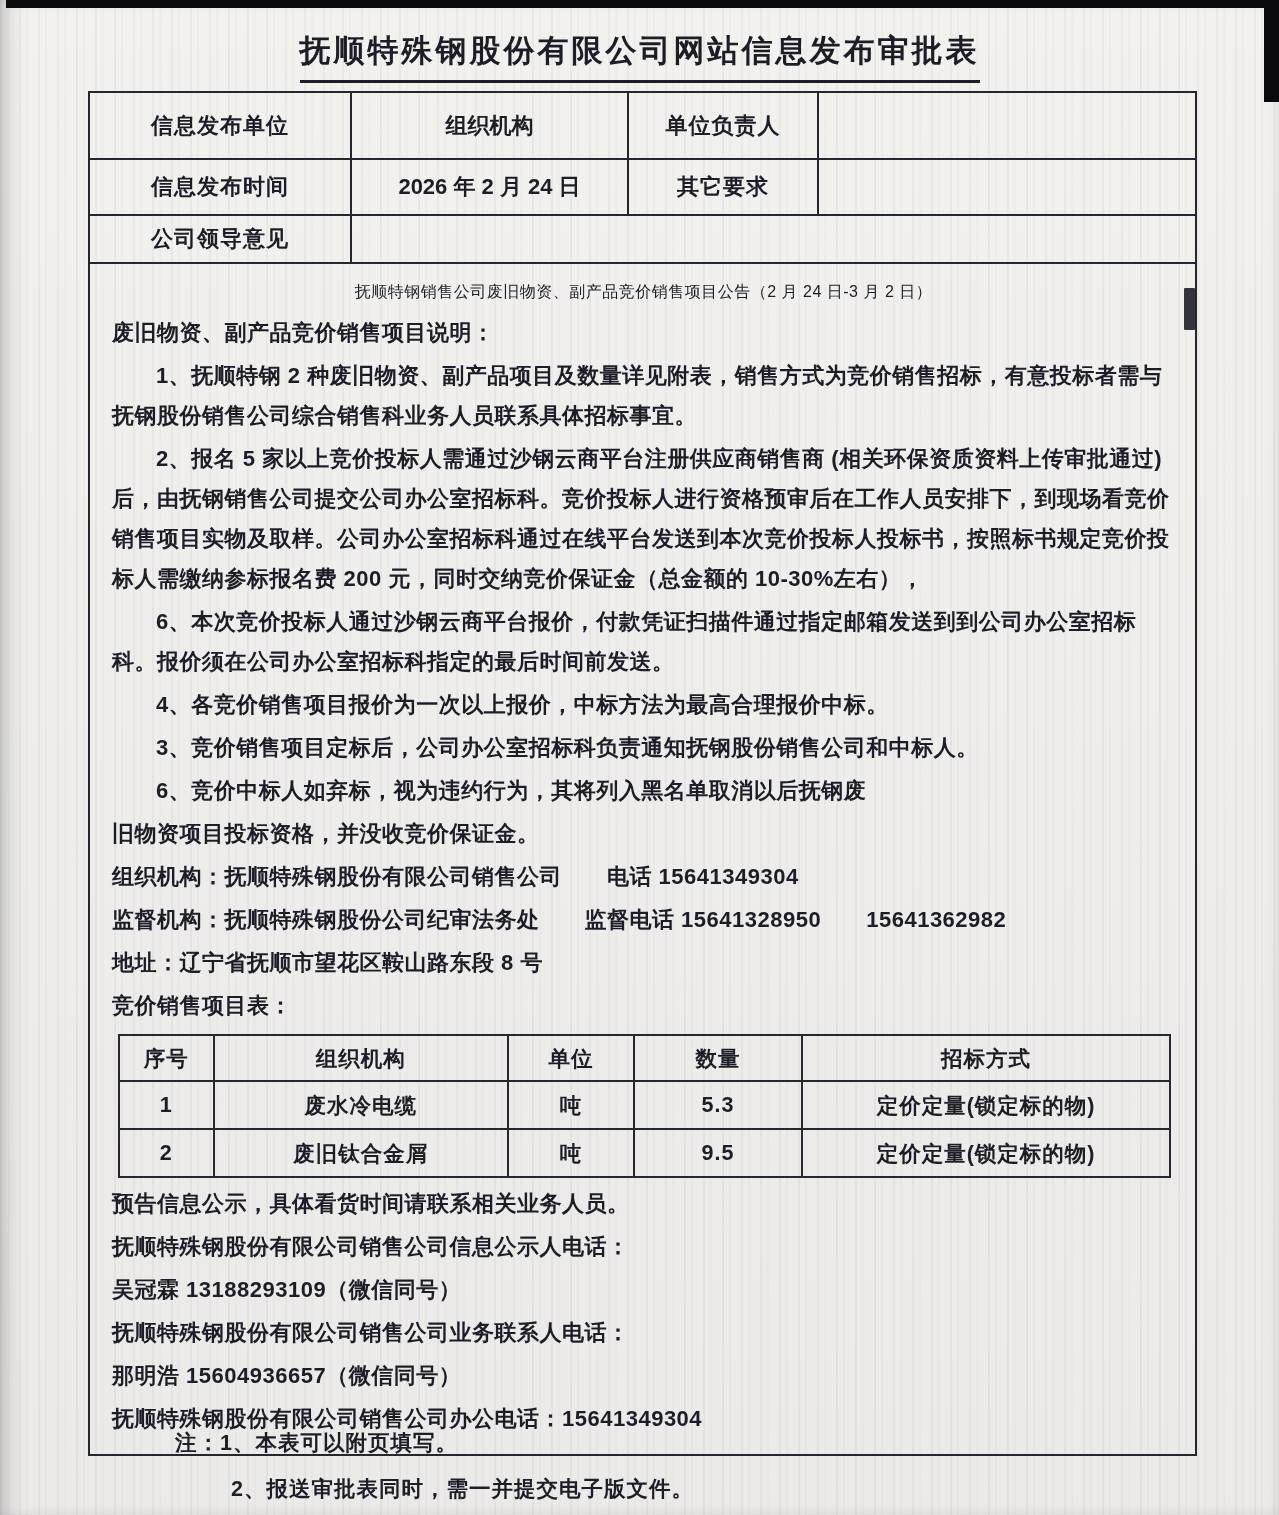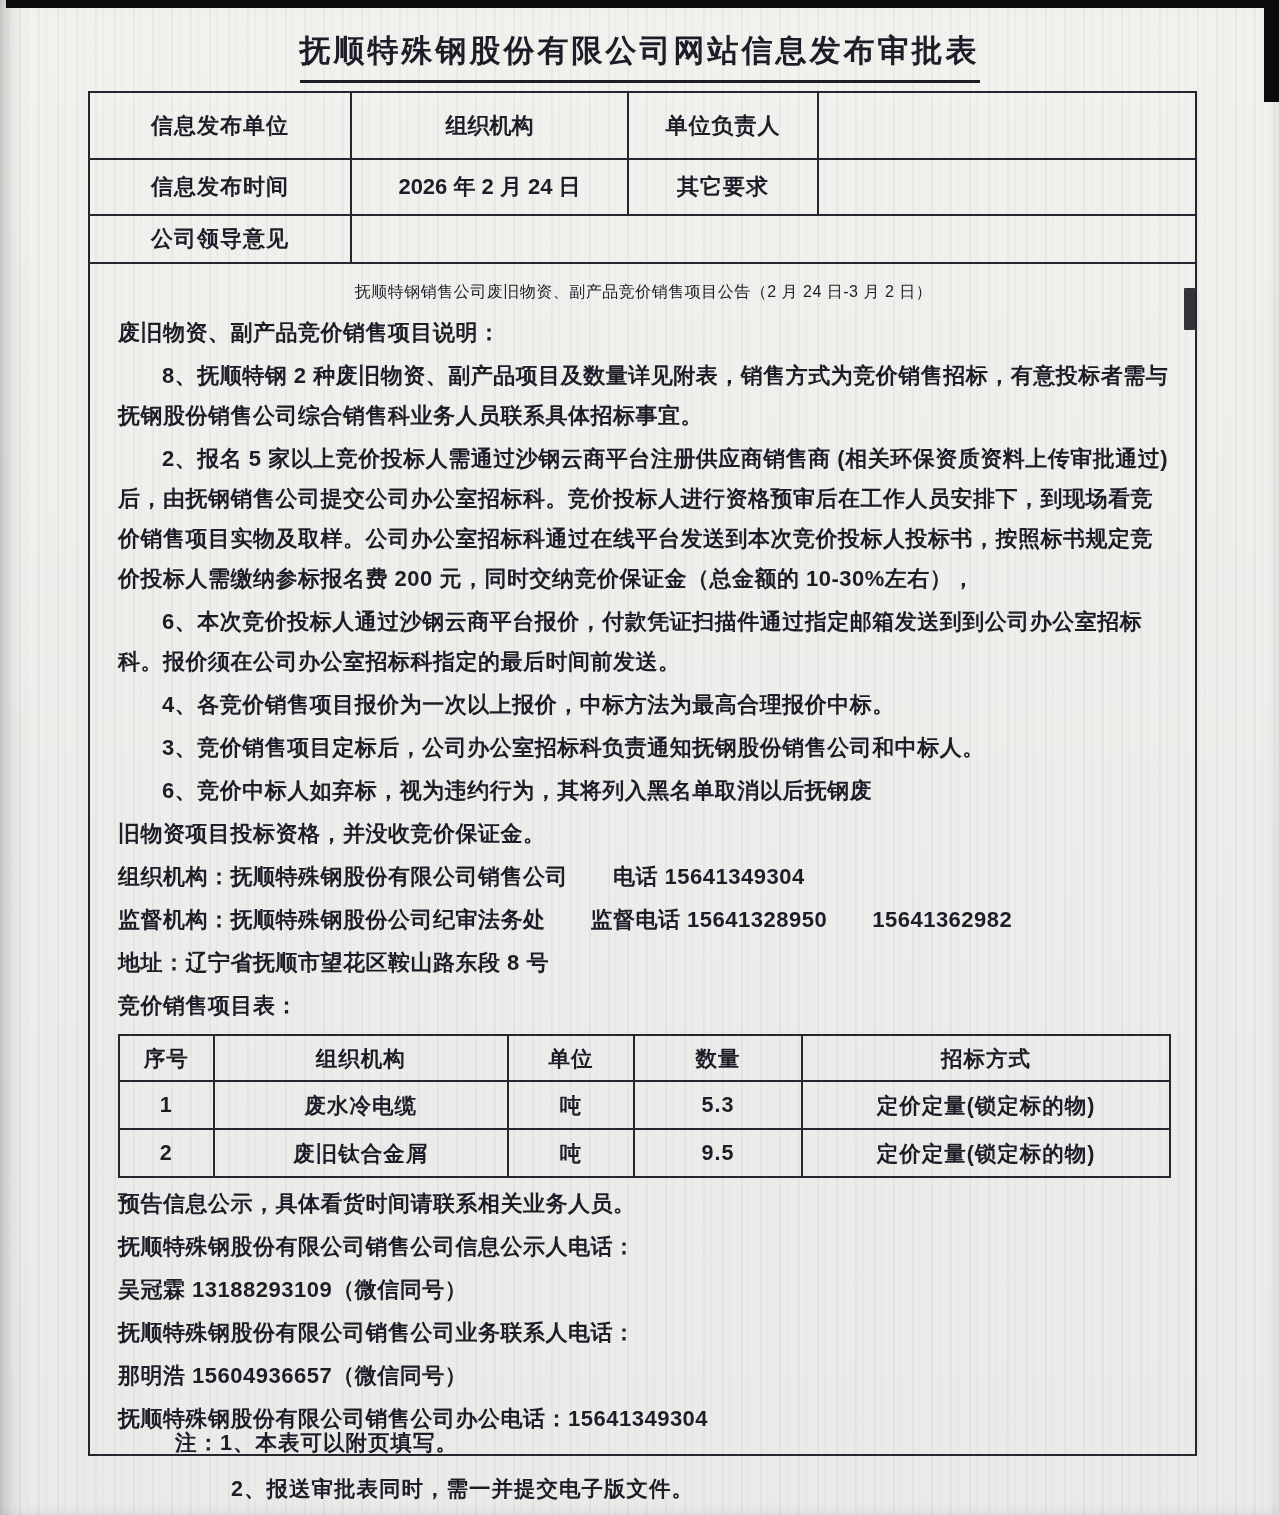--- a/index.html
+++ b/index.html
@@ -38,21 +38,21 @@
     border:2.5px solid #26262e;
     font-size:22px;font-weight:bold;color:#1d1d28;
     vertical-align:middle;
   }
   td.lab{text-align:center;letter-spacing:1px;}
   .r1{height:67px;} .r2{height:56px;padding-left:35px;} .r3{height:48px;}
   td.val{text-align:center;}
 
   td.bodycell{padding:6px 14px 12px 16px;vertical-align:top;}
   .ann-heading{text-align:center;font-size:16px;font-weight:normal;line-height:36px;margin-top:4px;letter-spacing:0.5px;}
-  .bodytxt p{margin:3px 12px;font-size:22px;font-weight:bold;line-height:40px;letter-spacing:0.5px;}
+  .bodytxt p{margin:3px 6px;font-size:22px;font-weight:bold;line-height:40px;letter-spacing:0.5px;}
   .bodytxt p.ind{text-indent:2em;}
 
   table.items{
     width:calc(100% - 22px);margin:8px 10px 6px 12px;
     border-collapse:collapse;table-layout:fixed;
   }
   table.items td,table.items th{
     border:2.5px solid #26262e;
     font-size:21.5px;font-weight:bold;text-align:center;color:#1d1d28;
     height:44px;letter-spacing:1px;
@@ -97,21 +97,21 @@
     </tr>
     <tr class="r3">
       <td class="lab">公司领导意见</td>
       <td class="val" colspan="3"></td>
     </tr>
     <tr>
       <td class="bodycell" colspan="4">
         <div class="ann-heading">抚顺特钢销售公司废旧物资、副产品竞价销售项目公告（2 月 24 日-3 月 2 日）</div>
         <div class="bodytxt">
           <p>废旧物资、副产品竞价销售项目说明：</p>
-          <p class="ind">8、抚顺特钢 2 种废旧物资、副产品项目及数量详见附表，销售方式为竞价销售招标，有意投标者需与抚钢股份销售公司综合销售科业务人员联系具体招标事宜。</p>
+          <p class="ind">1、抚顺特钢 2 种废旧物资、副产品项目及数量详见附表，销售方式为竞价销售招标，有意投标者需与抚钢股份销售公司综合销售科业务人员联系具体招标事宜。</p>
           <p class="ind">2、报名 5 家以上竞价投标人需通过沙钢云商平台注册供应商销售商 (相关环保资质资料上传审批通过)后，由抚钢销售公司提交公司办公室招标科。竞价投标人进行资格预审后在工作人员安排下，到现场看竞价销售项目实物及取样。公司办公室招标科通过在线平台发送到本次竞价投标人投标书，按照标书规定竞价投标人需缴纳参标报名费 200 元，同时交纳竞价保证金（总金额的 10-30%左右），</p>
           <p class="ind">6、本次竞价投标人通过沙钢云商平台报价，付款凭证扫描件通过指定邮箱发送到到公司办公室招标科。报价须在公司办公室招标科指定的最后时间前发送。</p>
           <p class="ind">4、各竞价销售项目报价为一次以上报价，中标方法为最高合理报价中标。</p>
           <p class="ind">3、竞价销售项目定标后，公司办公室招标科负责通知抚钢股份销售公司和中标人。</p>
           <p class="ind">6、竞价中标人如弃标，视为违约行为，其将列入黑名单取消以后抚钢废</p>
           <p>旧物资项目投标资格，并没收竞价保证金。</p>
           <p>组织机构：抚顺特殊钢股份有限公司销售公司　　电话 15641349304</p>
           <p>监督机构：抚顺特殊钢股份公司纪审法务处　　监督电话 15641328950　　15641362982</p>
           <p>地址：辽宁省抚顺市望花区鞍山路东段 8 号</p>
           <p>竞价销售项目表：</p>

